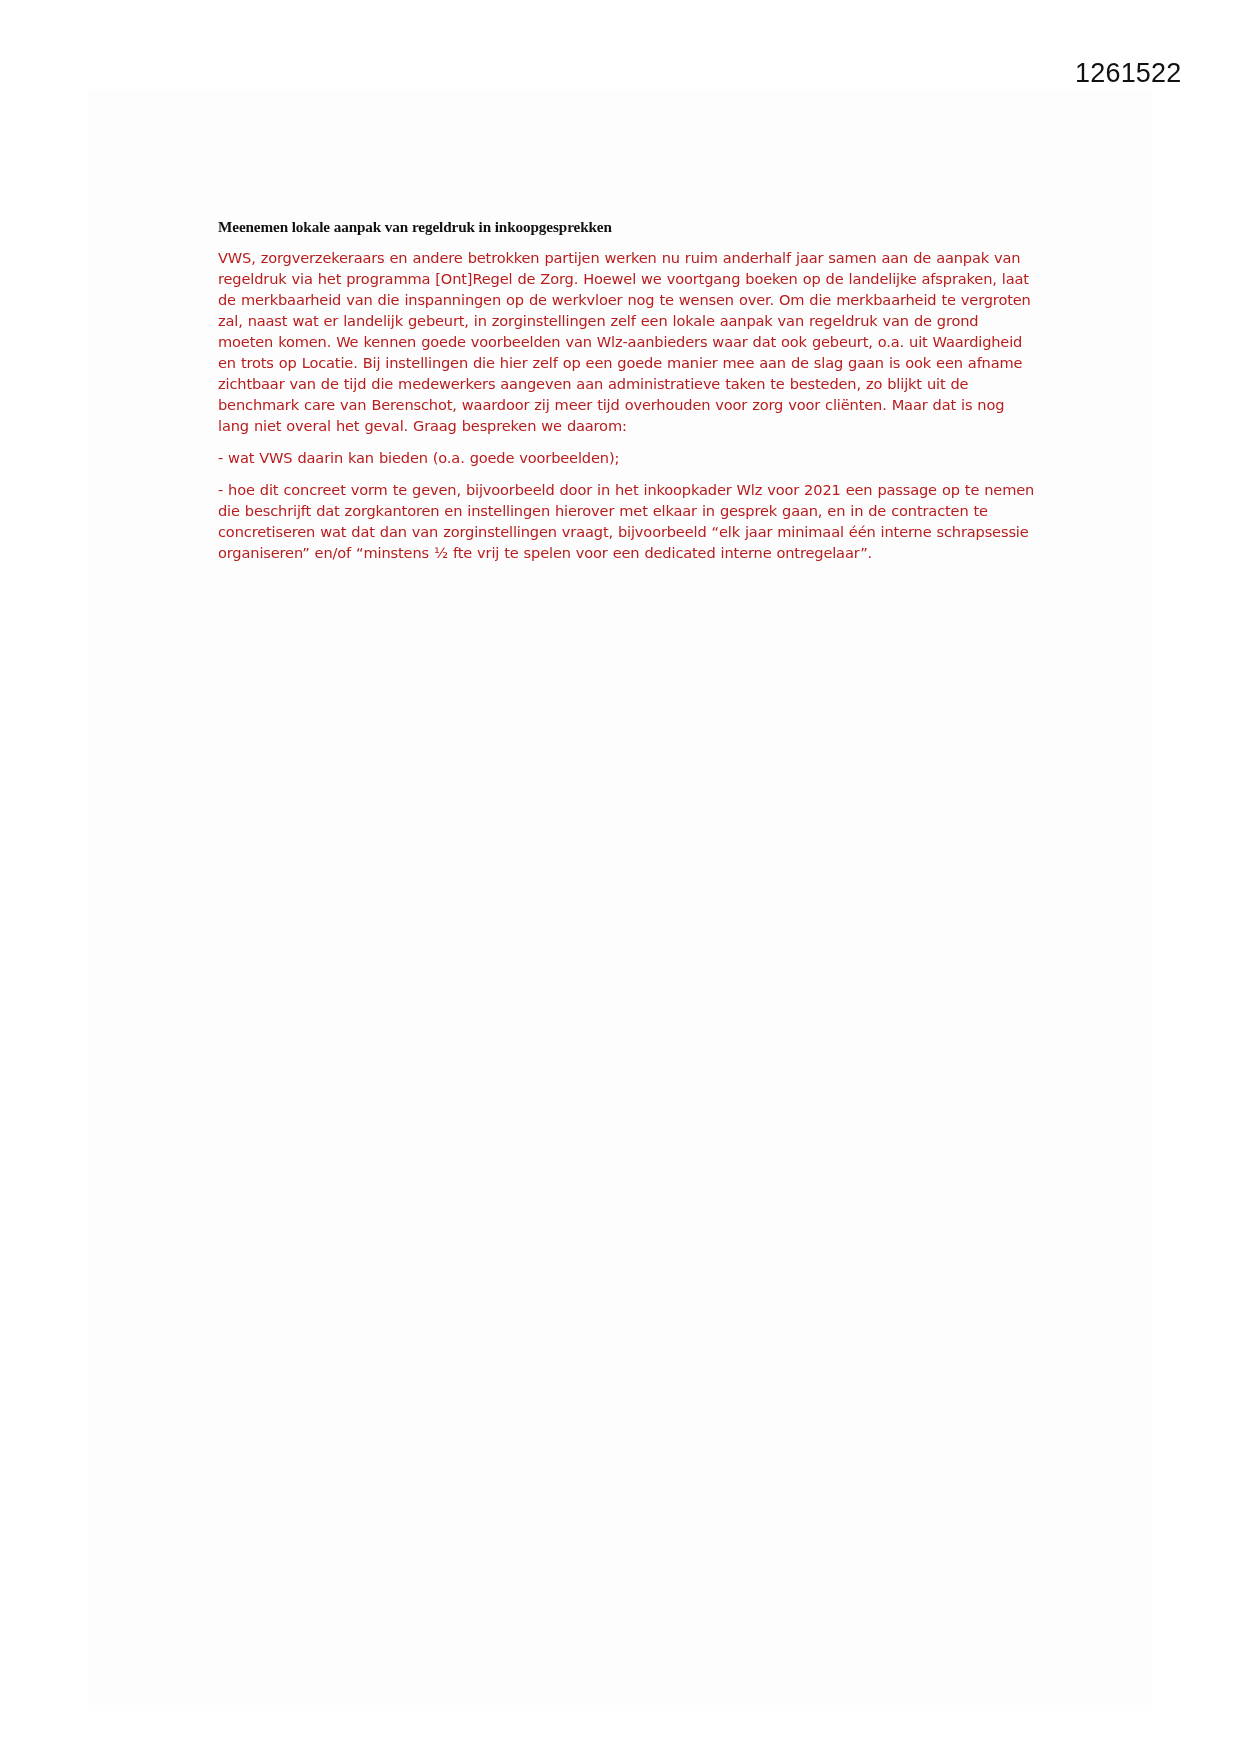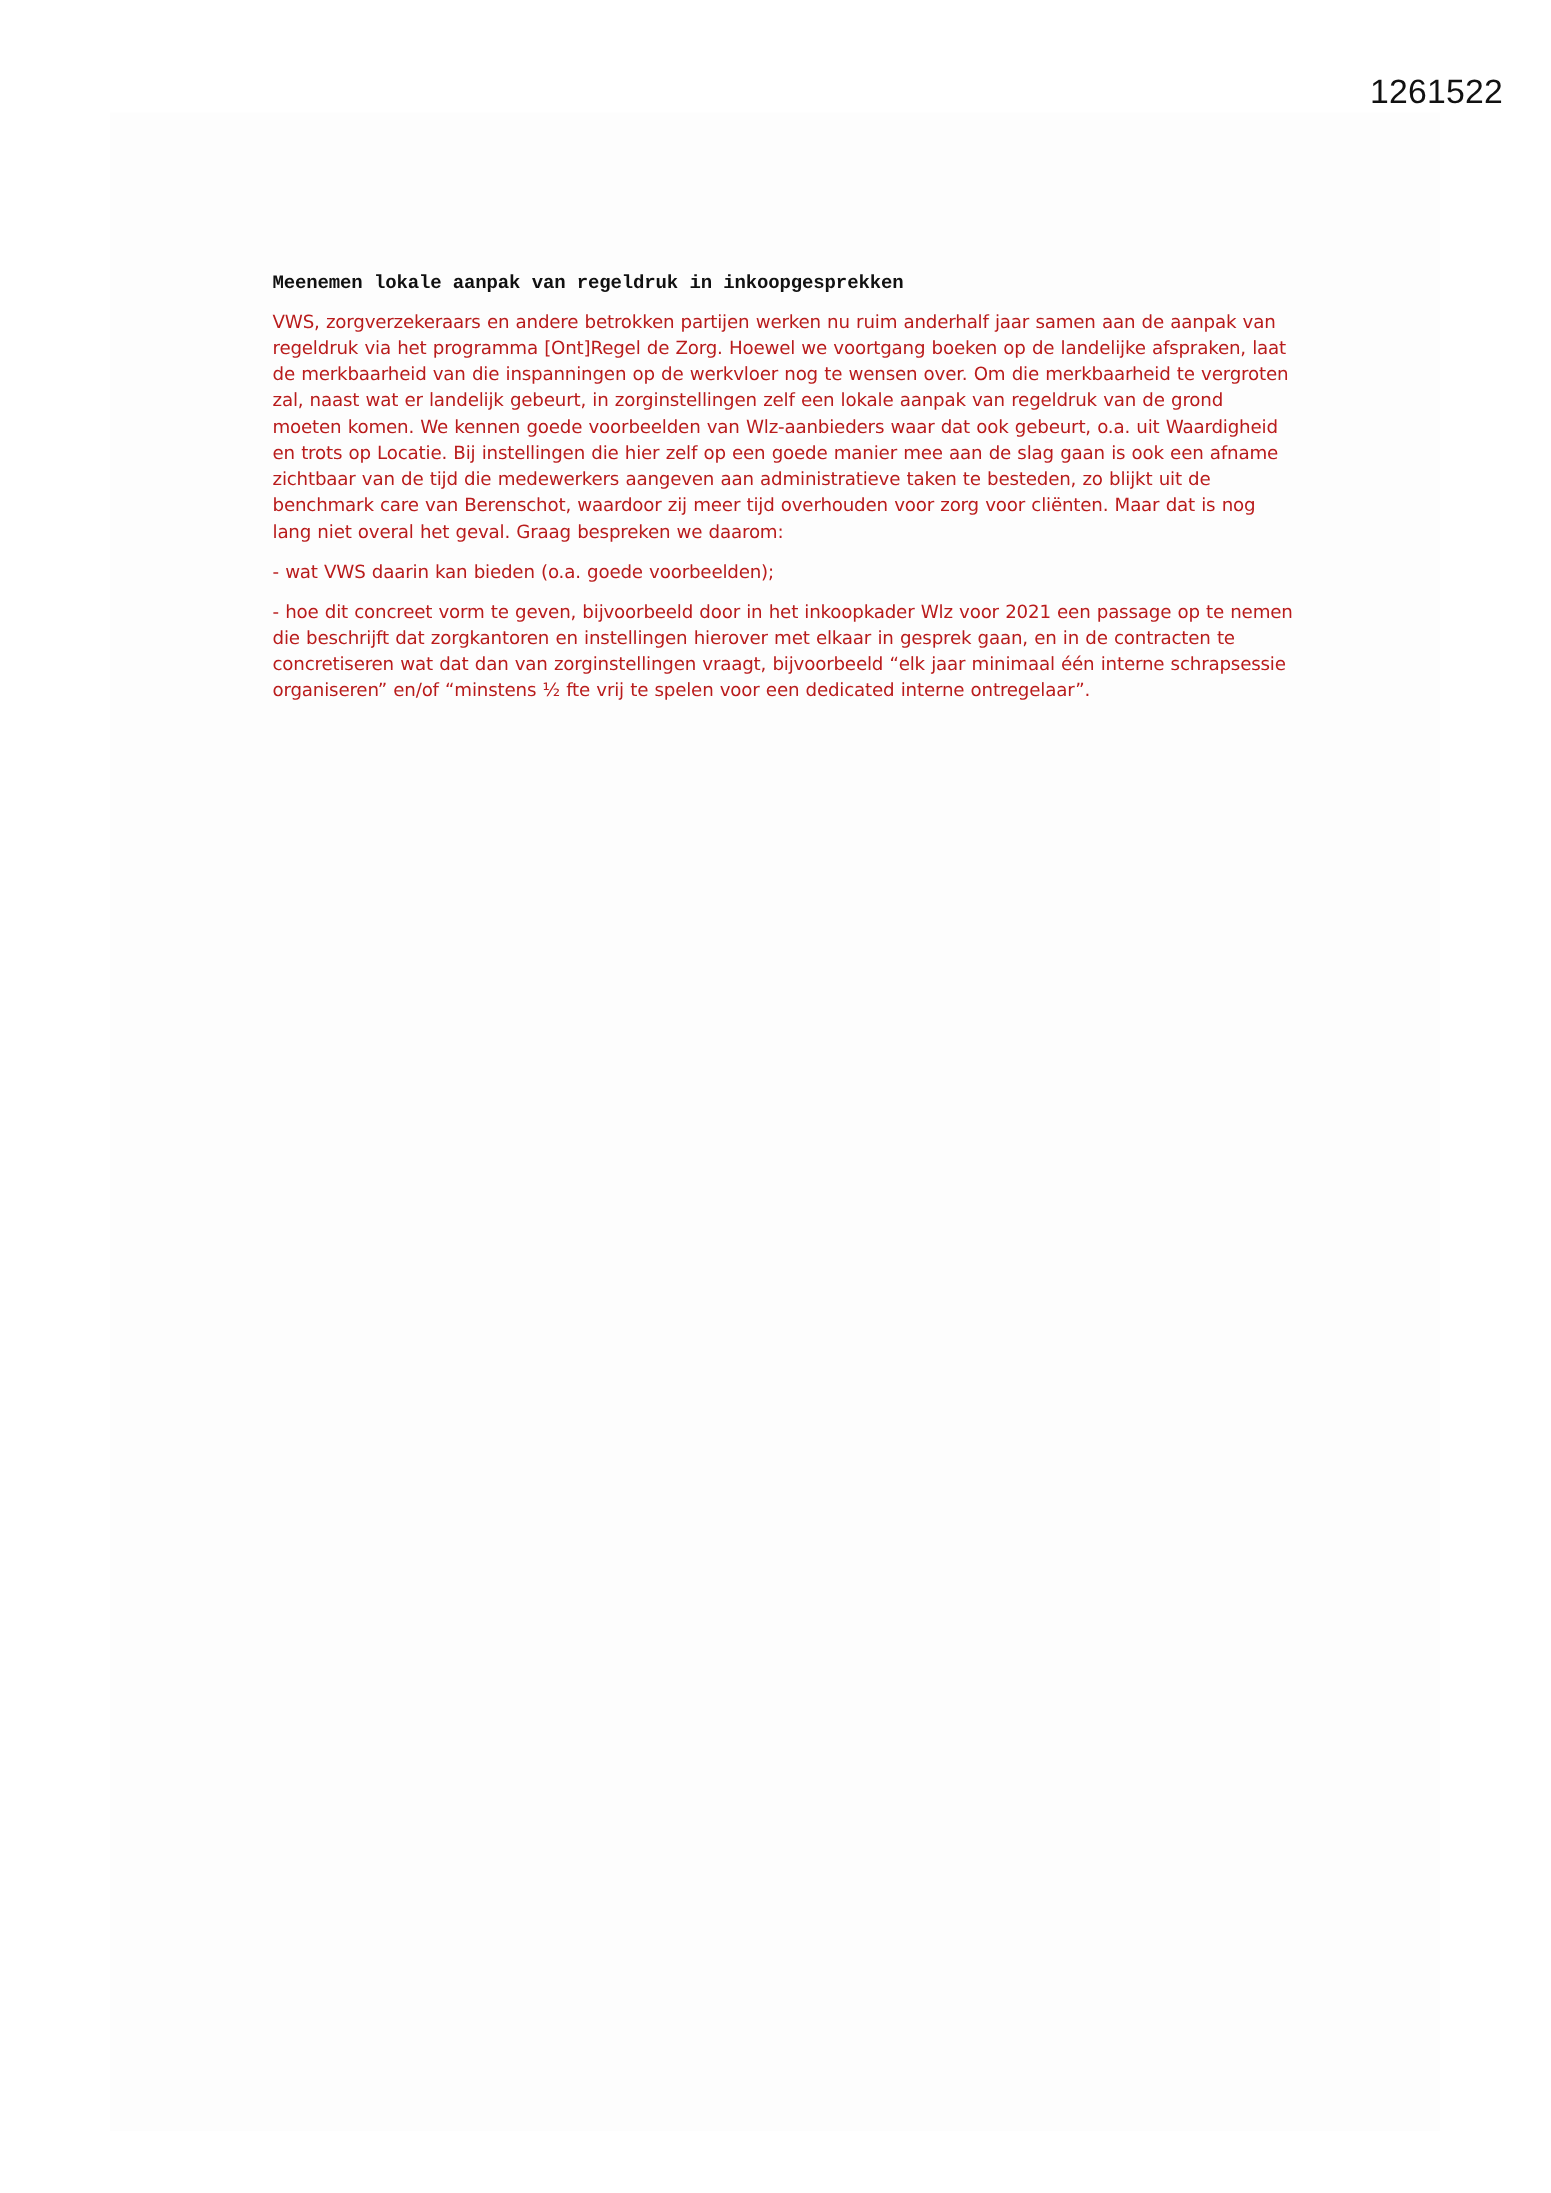--- a/index.html
+++ b/index.html
@@ -16,38 +16,37 @@
       color: #1a1a1a;
     }
     .doc-number {
       position: absolute;
       top: 58px;
       left: 1075px;
       font-family: "Liberation Sans", sans-serif;
       font-size: 27px;
       color: #111111;
       letter-spacing: 0.2px;
-      margin-left: 21px;
     }
     .scan-area {
       position: absolute;
       left: 88px;
       top: 90px;
       width: 1064px;
       height: 1615px;
       background: #fdfdfd;
     }
     .content {
       position: absolute;
       left: 218px;
       top: 216px;
       width: 820px;
     }
     .heading {
-      font-family: Liberation Mono, monospace;
+      font-family: Liberation Serif, serif;
       font-weight: bold;
       font-size: 15.2px;
       line-height: 21px;
       margin: 0 0 10px 0;
       color: #111;
       letter-spacing: -0.1px;
     }
     .para {
       font-size: 14.6px;
       line-height: 21px;

